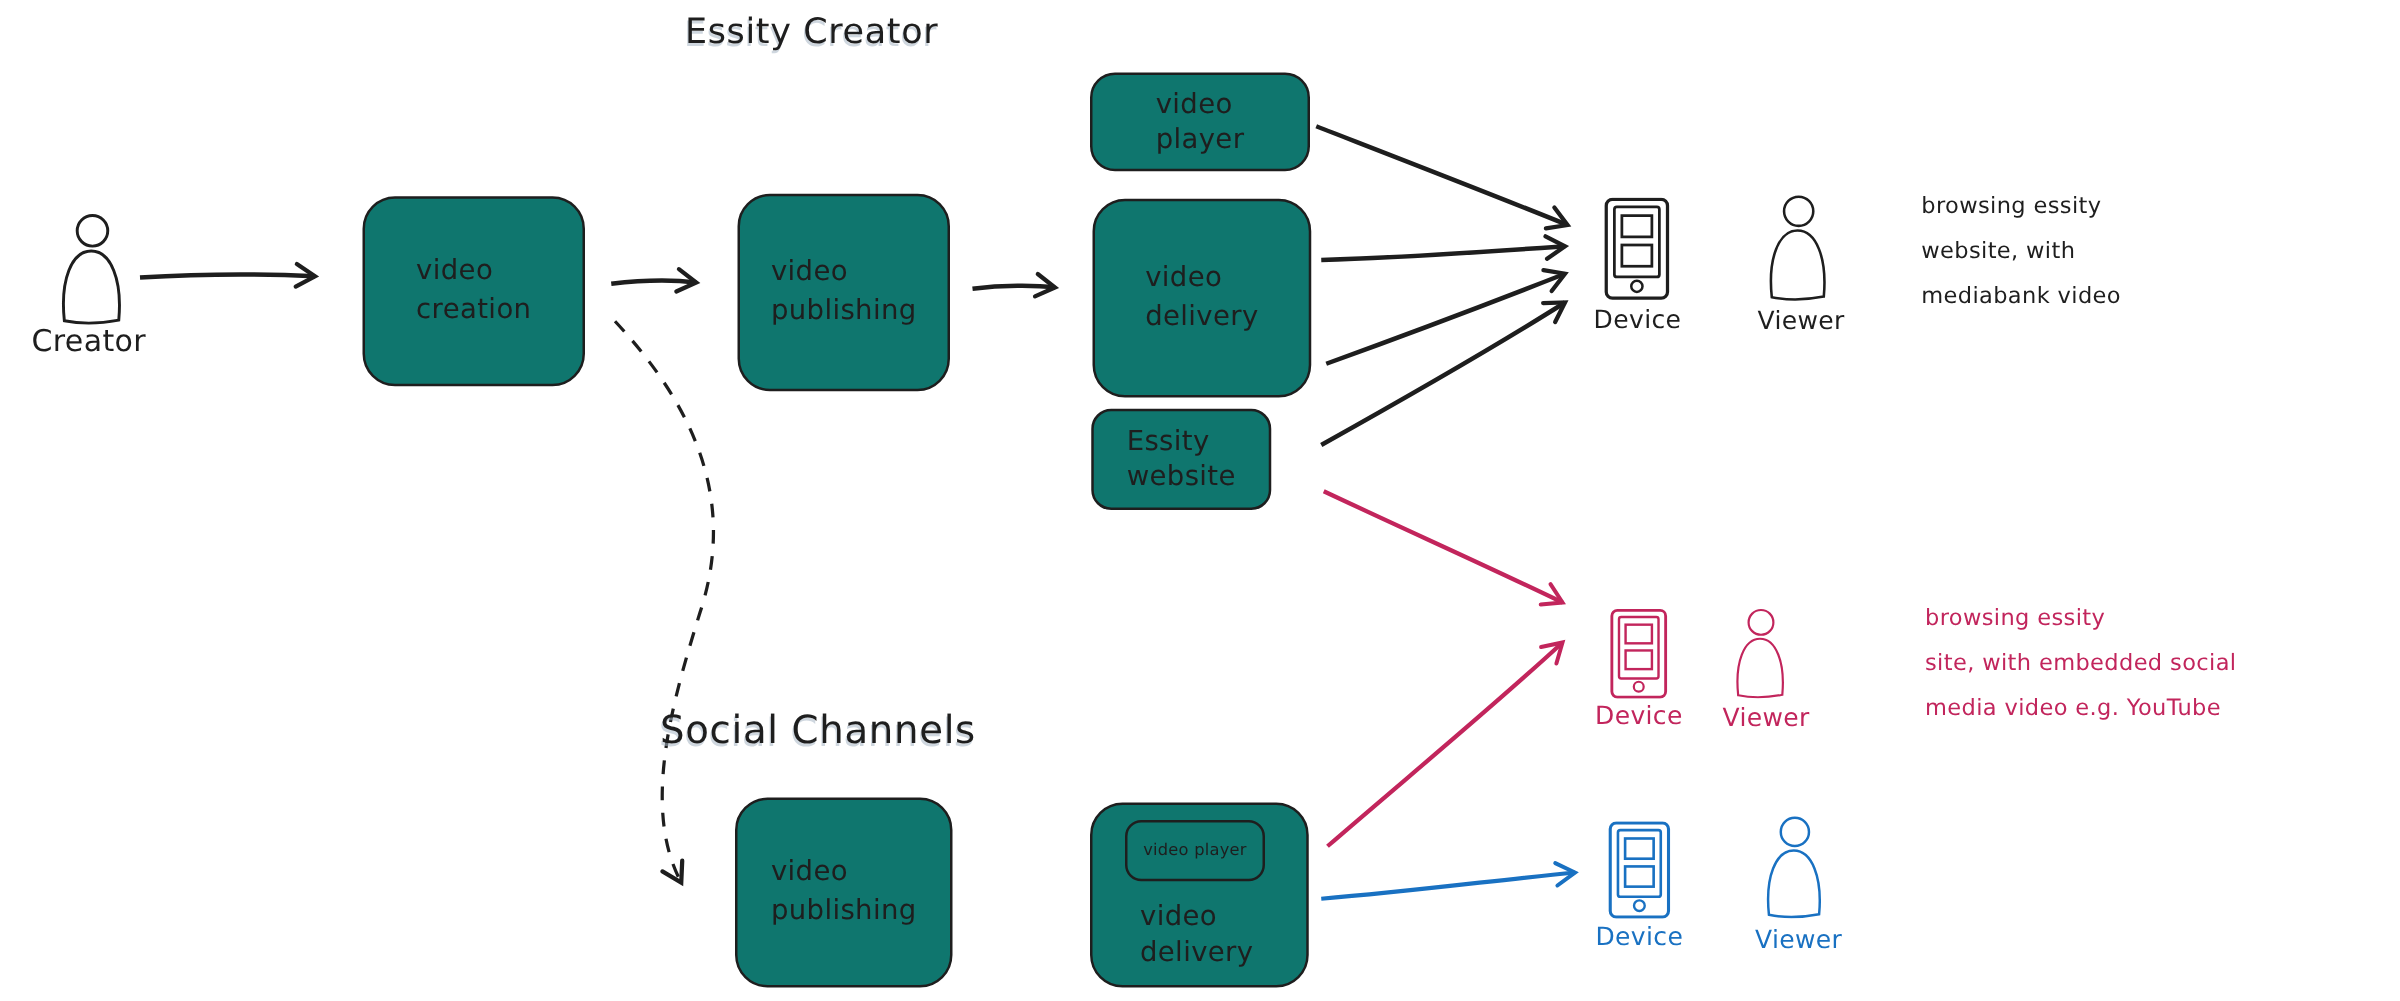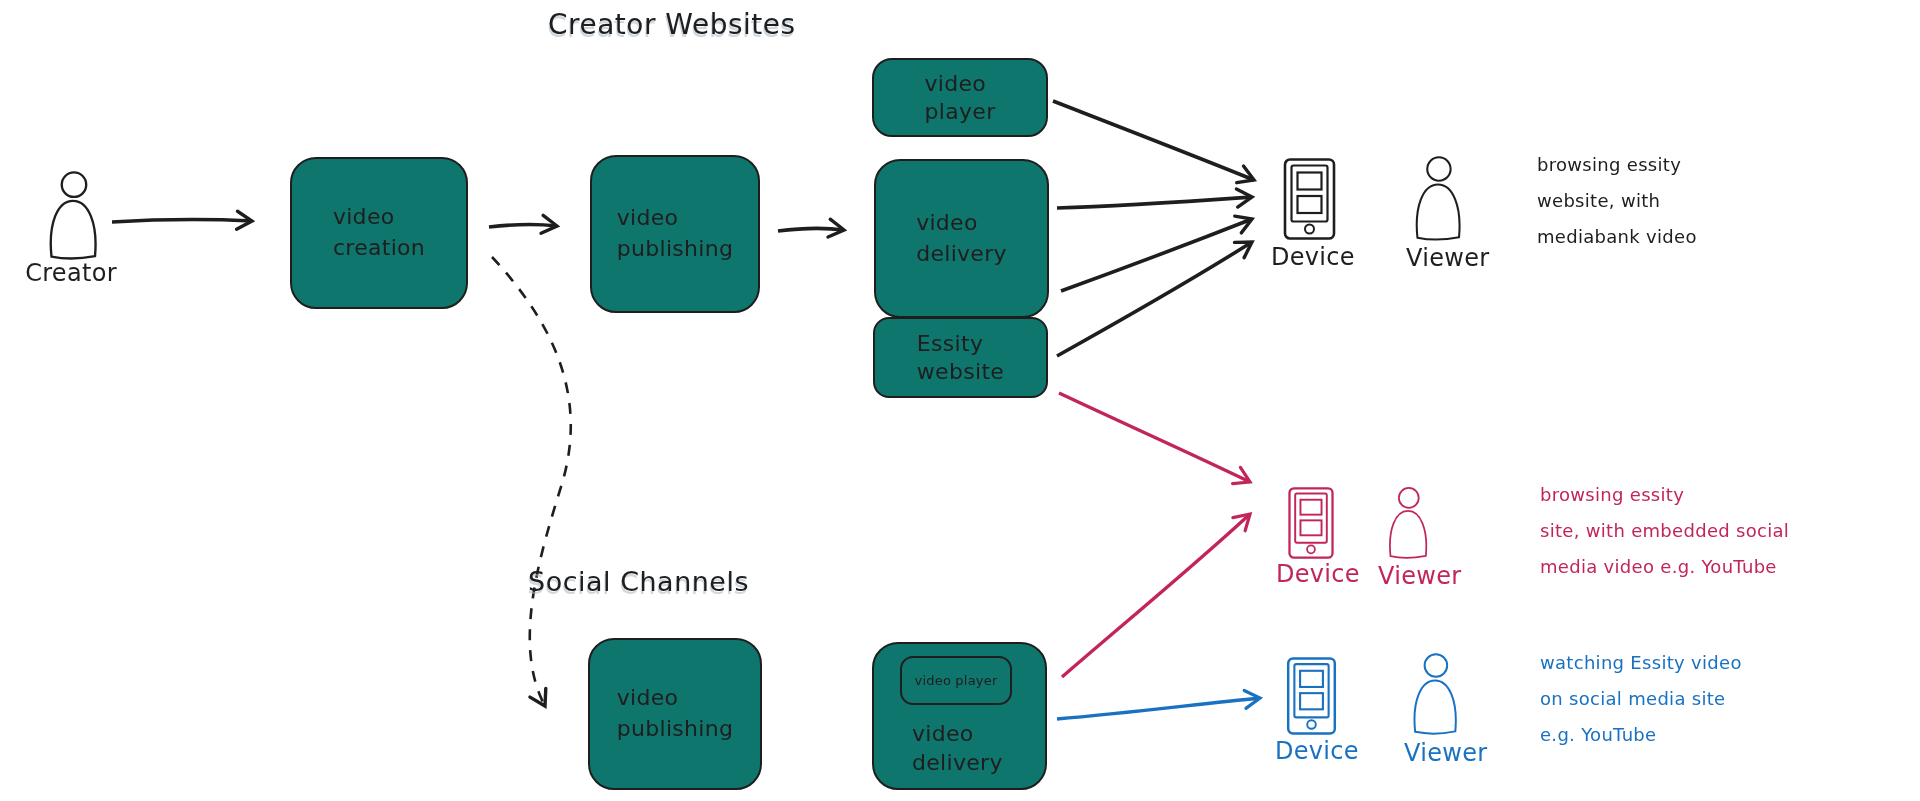--- a/index.html
+++ b/index.html
@@ -13,21 +13,21 @@
     position:absolute;border:2.8px solid #1e1e1e;background:#0f766e;
     display:flex;align-items:center;justify-content:center;box-sizing:border-box;
   }
   .r26{border-radius:26px;} .r20{border-radius:20px;} .r16{border-radius:16px;} .r13{border-radius:13px;}
   .txt{white-space:pre-line;font-size:22px;line-height:1.4;text-align:left;letter-spacing:.3px;}
   .small-txt{white-space:pre-line;font-size:13px;letter-spacing:.2px;}
   .section-title{
     position:absolute;font-size:28px;letter-spacing:.5px;
     text-shadow:-1px 3px 0 rgba(168,182,196,.55);
   }
-  .icon-label{position:absolute;font-size:24px;text-align:center;letter-spacing:.3px;}
+  .icon-label{position:absolute;font-size:20px;text-align:center;letter-spacing:.3px;}
   .actor-label{position:absolute;font-size:24px;text-align:center;letter-spacing:.3px;}
   .note{position:absolute;font-size:18px;line-height:36px;white-space:pre-line;letter-spacing:.3px;}
   .red{color:#c2255c;} .blue{color:#1971c2;}
   .inner-label{position:absolute;white-space:pre-line;font-size:22px;line-height:1.3;letter-spacing:.3px;}
   svg.glyph{display:block;width:100%;height:100%;}
 </style>
 </head>
 <body>
 
 <div class="canvas">
@@ -53,22 +53,22 @@
     <path d="M 1061 291 C 1130 266 1196 241 1252 219" fill="none" stroke="#1e1e1e" stroke-width="3.6" marker-end="url(#ah-ink)"></path>
     <path d="M 1057 356 C 1125 318 1195 278 1252 242" fill="none" stroke="#1e1e1e" stroke-width="3.6" marker-end="url(#ah-ink)"></path>
 
     <path d="M 492 257 C 560 330 588 405 560 490 C 540 555 512 645 545 706" fill="none" stroke="#1e1e1e" stroke-width="2.6" stroke-dasharray="11 10" marker-end="url(#ah-ink)"></path>
 
     <path d="M 1059 393 C 1127 425 1192 454 1250 482" fill="none" stroke="#c2255c" stroke-width="3.4" marker-end="url(#ah-red)"></path>
     <path d="M 1062 677 C 1128 620 1196 564 1250 514" fill="none" stroke="#c2255c" stroke-width="3.4" marker-end="url(#ah-red)"></path>
     <path d="M 1057 719 C 1130 713 1198 704 1260 698" fill="none" stroke="#1971c2" stroke-width="3.4" marker-end="url(#ah-blue)"></path>
   </svg>
 
-  <div class="section-title" style="left:548px;top:8px">Creator Websites</div>
-  <div class="section-title" style="left:528px;top:566px;font-size:27px">Social Channels</div>
+  <div class="section-title" style="left:548px;top:8px">Essity Creator</div>
+  <div class="section-title" style="left:528px;top:566px;font-size:31px">Social Channels</div>
 
   <div class="abs" style="left:42px;top:170px;width:62px;height:90px">
     <svg class="glyph" viewBox="0 0 62 92">
       <circle cx="32" cy="15" r="12.5" fill="none" stroke="#1e1e1e" stroke-width="2.4"></circle>
       <path d="M 9 88.5 C 5.5 55 15 31.5 31 31.5 C 47 31.5 56.5 55 53.5 88 C 38 91 21 91 9 88.5 Z" fill="none" stroke="#1e1e1e" stroke-width="2.4"></path>
     </svg>
   </div>
   <div class="actor-label" style="left:24px;top:259px;width:94px">Creator</div>
 
   <div class="node r26" style="left:290px;top:157px;width:178px;height:152px">
@@ -80,21 +80,21 @@
 publishing</span>
   </div>
   <div class="node r20" style="left:872px;top:58px;width:176px;height:79px">
     <span class="txt" style="line-height:1.25">video
 player</span>
   </div>
   <div class="node r26" style="left:874px;top:159px;width:175px;height:159px">
     <span class="txt">video
 delivery</span>
   </div>
-  <div class="node r16" style="left:873px;top:317px;width:175px;height:81px">
+  <div class="node r16" style="left:873px;top:327px;width:144px;height:81px">
     <span class="txt" style="line-height:1.25">Essity
 website</span>
   </div>
 
   <div class="node r26" style="left:588px;top:638px;width:174px;height:152px">
     <span class="txt">video
 publishing</span>
   </div>
   <div class="node r26" style="left:872px;top:642px;width:175px;height:148px;justify-content:flex-start;align-items:flex-start">
     <div class="node r13" style="left:26px;top:12px;width:112px;height:49px;border-width:2.4px">
@@ -156,17 +156,14 @@
     </svg>
   </div>
   <div class="icon-label blue" style="left:1275px;top:737px;width:73px">Device</div>
   <div class="abs" style="left:1406px;top:652px;width:58px;height:83px">
     <svg class="glyph" viewBox="0 0 62 92">
       <circle cx="32" cy="15" r="12.5" fill="none" stroke="#1971c2" stroke-width="2.2"></circle>
       <path d="M 9 88.5 C 5.5 55 15 31.5 31 31.5 C 47 31.5 56.5 55 53.5 88 C 38 91 21 91 9 88.5 Z" fill="none" stroke="#1971c2" stroke-width="2.2"></path>
     </svg>
   </div>
   <div class="icon-label blue" style="left:1404px;top:739px;width:62px">Viewer</div>
-  <div class="note blue" style="left:1540px;top:645px">watching Essity video
-on social media site
-e.g. YouTube</div>
 
 </div>
 
 </body></html>

